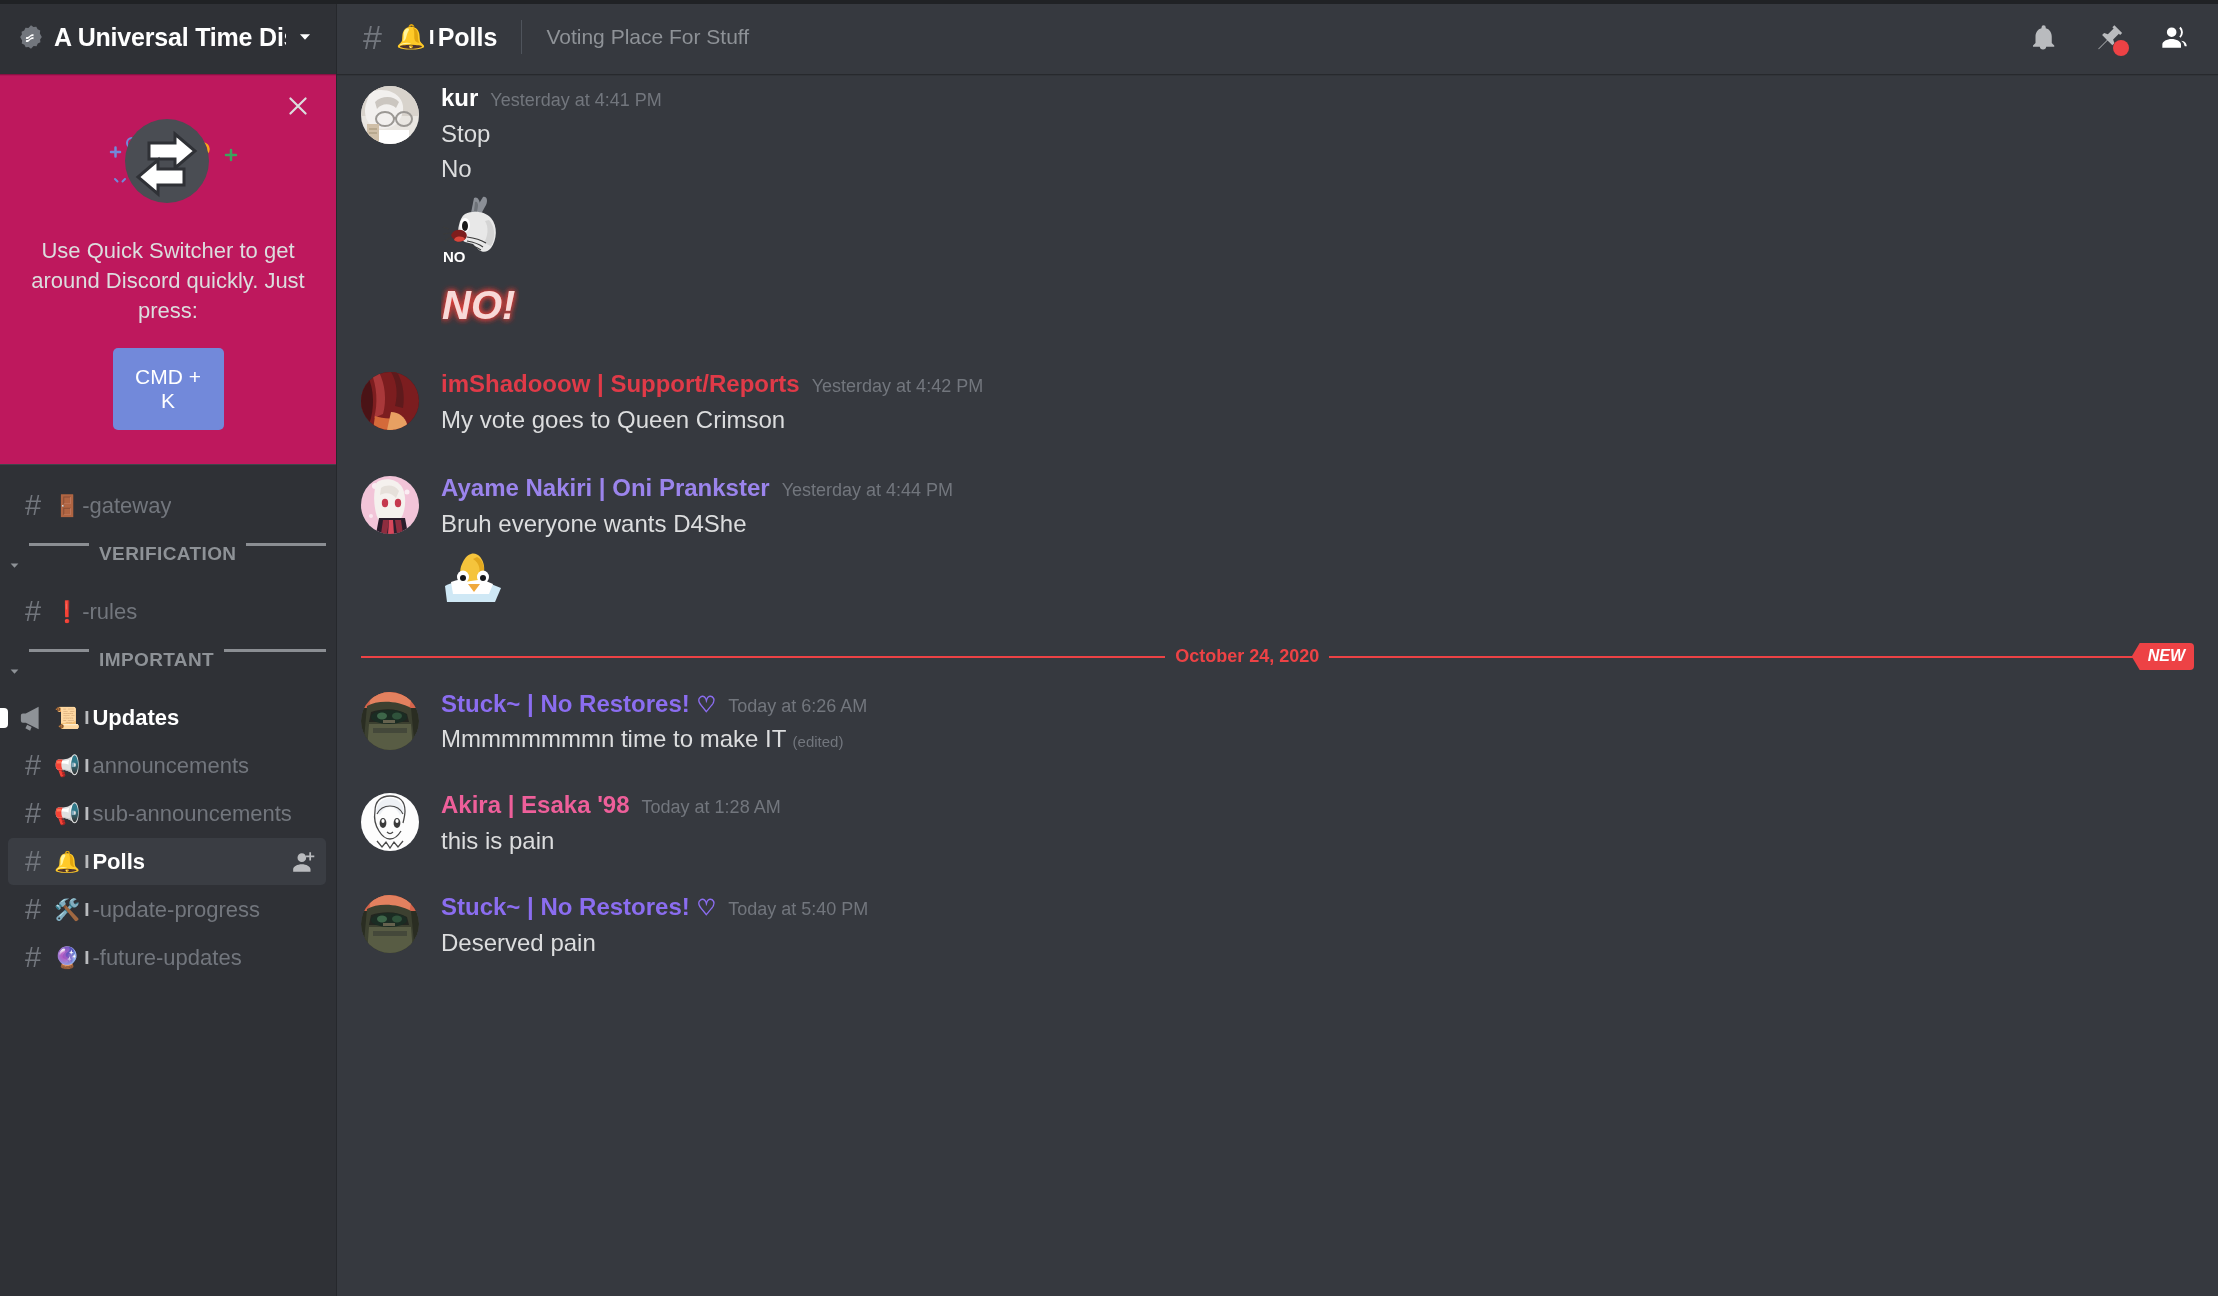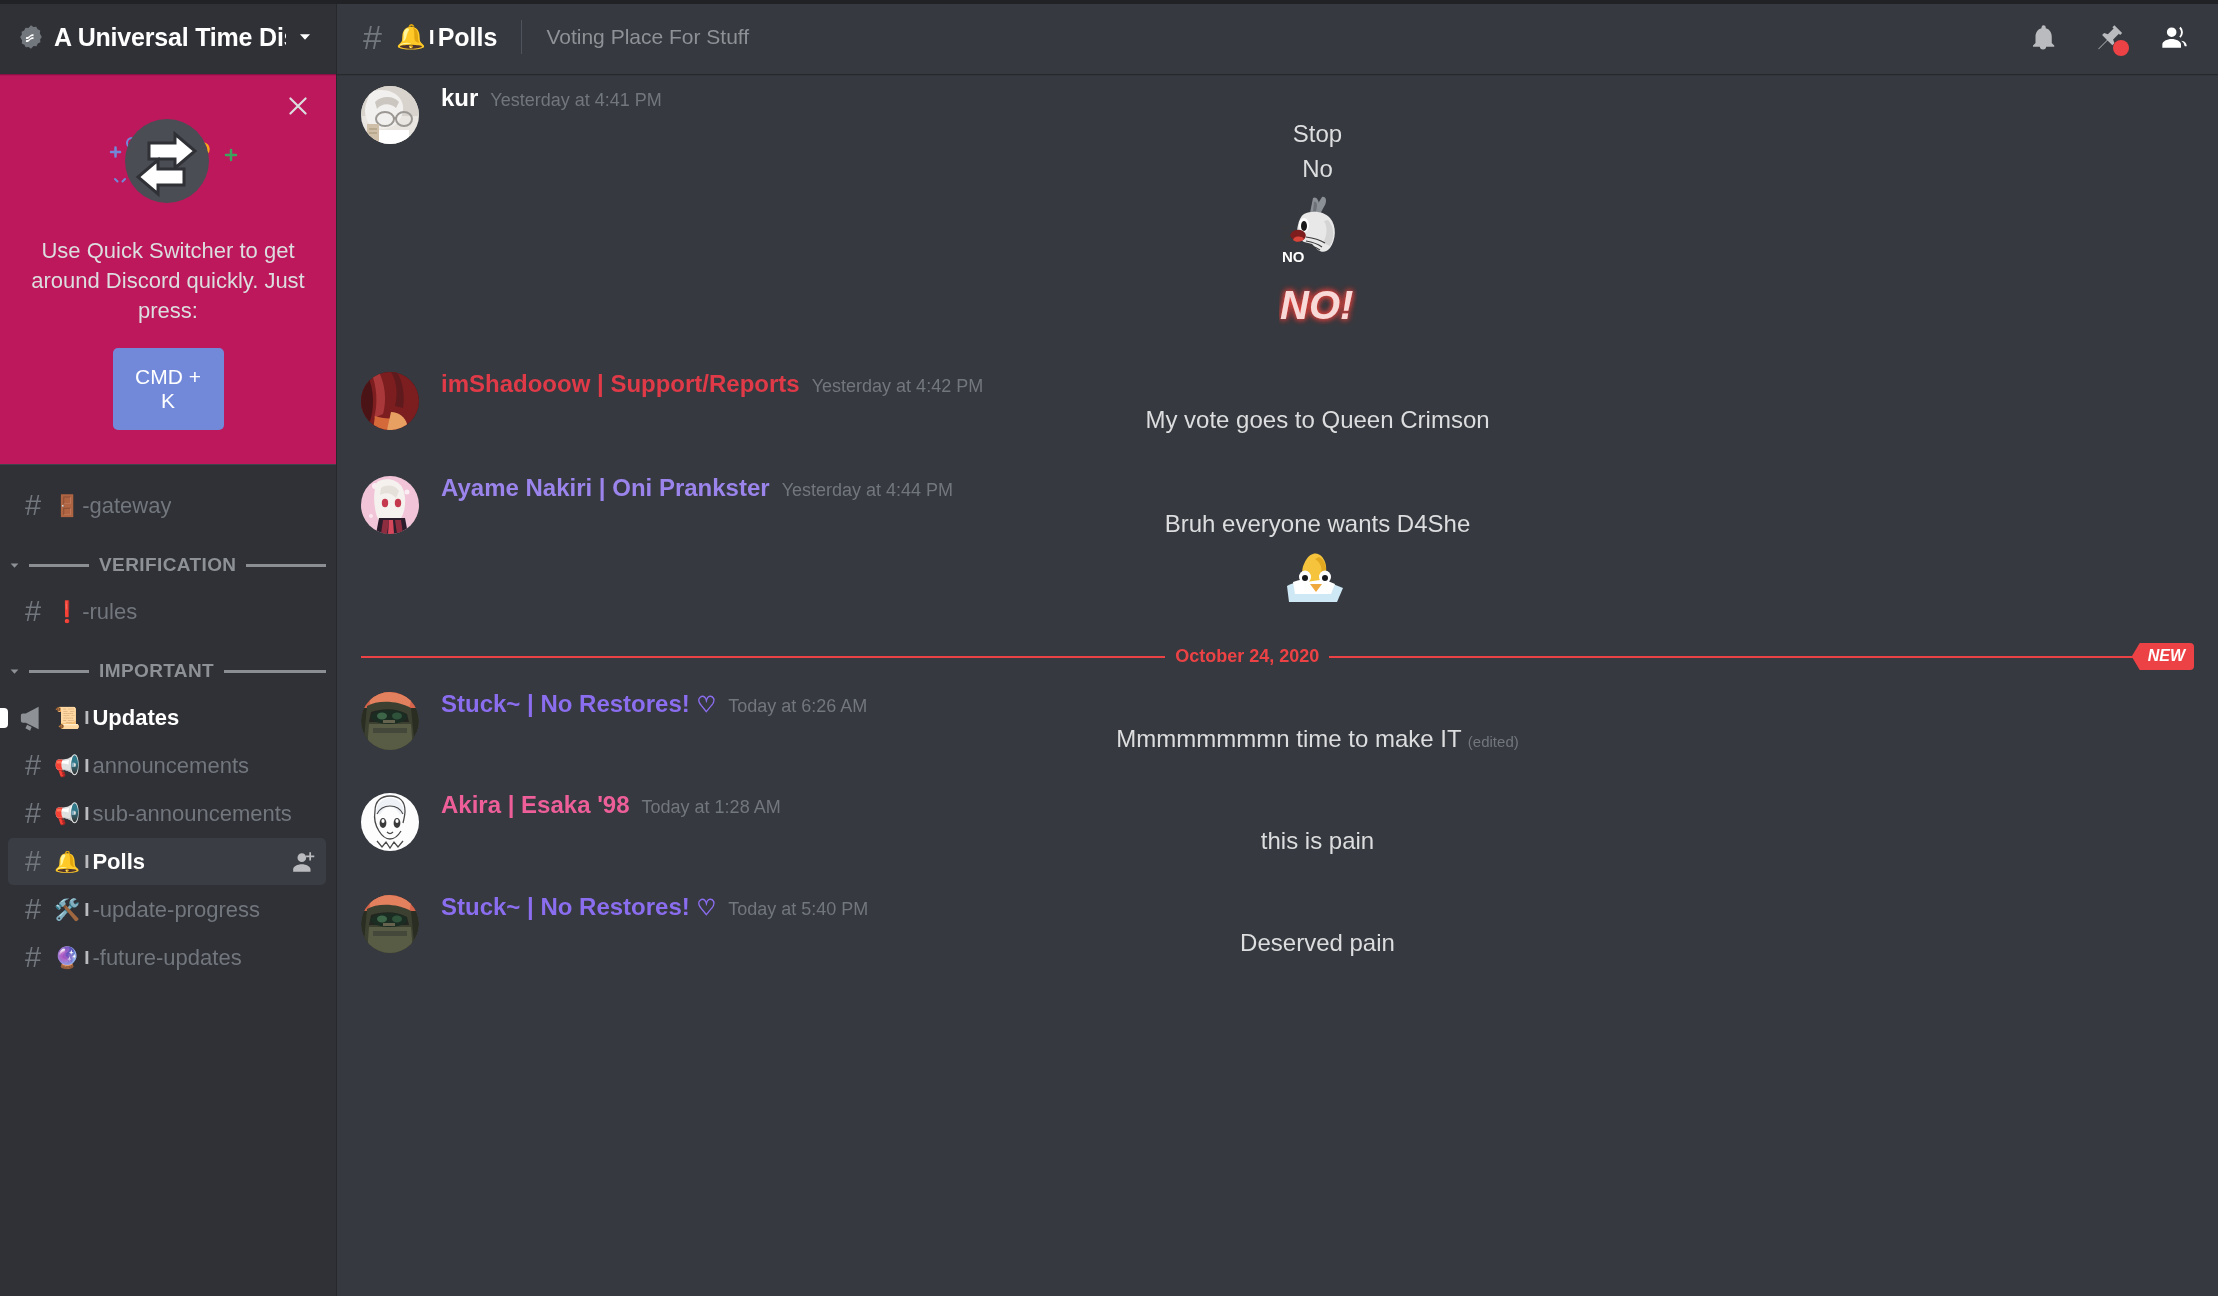--- a/index.html
+++ b/index.html
@@ -101,21 +101,21 @@
     margin-left: auto; width: 28px; height: 28px;
     display: flex; align-items: center; justify-content: center;
   }
   .unread-dot {
     position: absolute; left: -8px; top: 50%;
     transform: translateY(-50%);
     width: 8px; height: 20px; border-radius: 0 4px 4px 0;
     background: #fff;
   }
   .cat {
-    display: flex; align-items: center;
+    display: flex; 
     height: 44px; padding: 0 10px 0 6px;
     cursor: pointer; margin-top: 14px;
   }
   .cat .catchev { color: #8e9297; margin-right: 6px; display:flex; align-items:center; }
   .cat .line { flex: 0 0 60px; height: 3px; background: #8b8e93; margin-right: 10px; }
   .cat .line2 { flex: 1 1 auto; height: 3px; background: #8b8e93; margin-left: 10px; }
   .cat .lbl { color: #8e9297; font-size: 19px; font-weight: 700; letter-spacing: .4px; white-space: nowrap;}
 
   
   .main { flex: 1 1 auto; display: flex; flex-direction: column; min-width: 0; background: #36393f; }
@@ -153,21 +153,21 @@
   }
 
   
   .messages { flex: 1 1 auto; overflow: hidden; padding-bottom: 10px; position: relative; }
   .msg { display: flex; padding: 4px 24px 4px 24px; margin-top: 18px; }
   .avatar {
     width: 58px; height: 58px; border-radius: 50%;
     flex: 0 0 58px; margin-right: 22px; margin-top: 2px;
     overflow: hidden; position: relative; background: #4f545c;
   }
-  .msg-body { flex: 1 1 auto; min-width: 0; text-align: center; }
+  .msg-body { flex: 1 1 auto; min-width: 0; }
   .msg-head { display: flex; align-items: baseline; gap: 12px; line-height: 1.2; margin-bottom: 4px; }
   .author { font-size: 24px; font-weight: 600; }
   .author .heart { font-size: 22px; }
   .stamp { color: #72767d; font-size: 18px; }
   .msg-text { color: #dcddde; font-size: 24px; line-height: 1.45; word-wrap: break-word; }
   .edited { color: #72767d; font-size: 15px; }
   .attach-img { margin-top: 8px; }
 
   
   .date-div {

